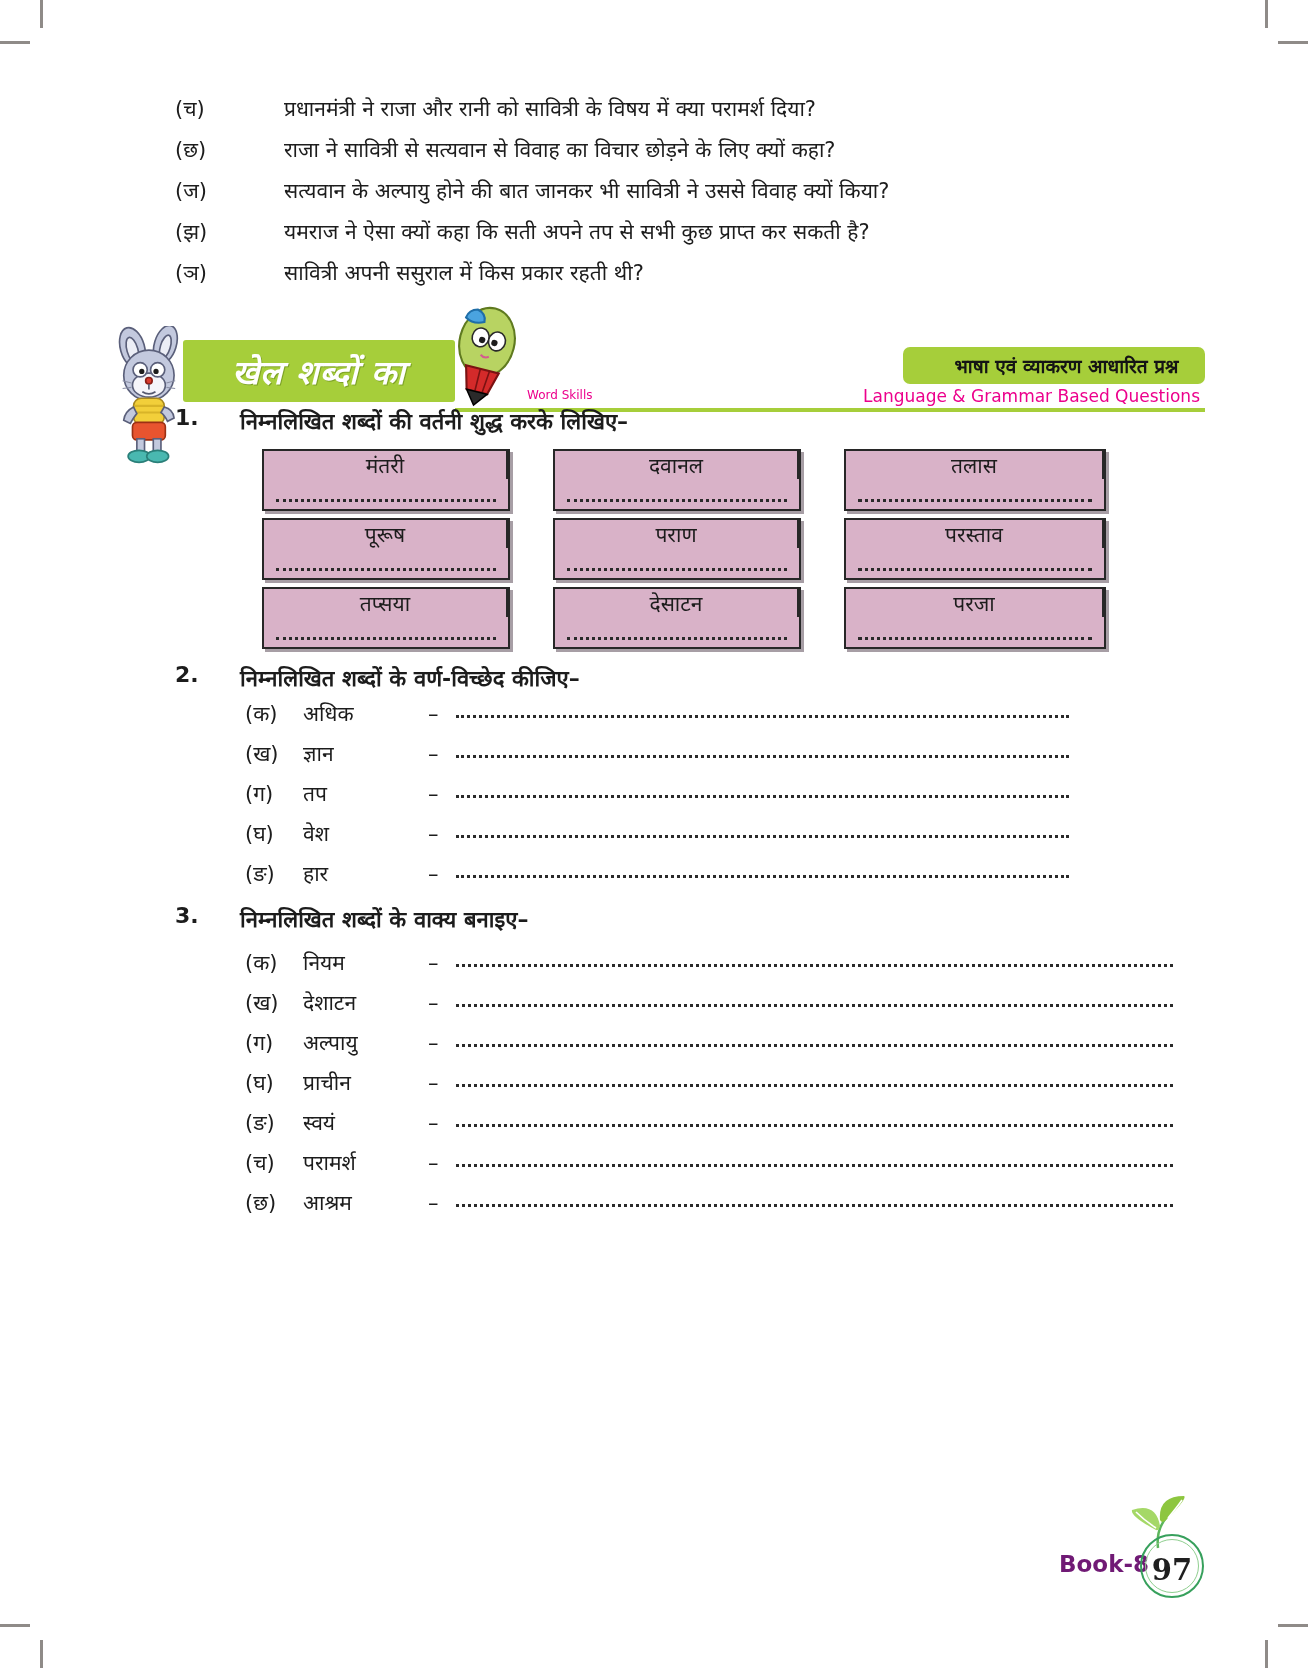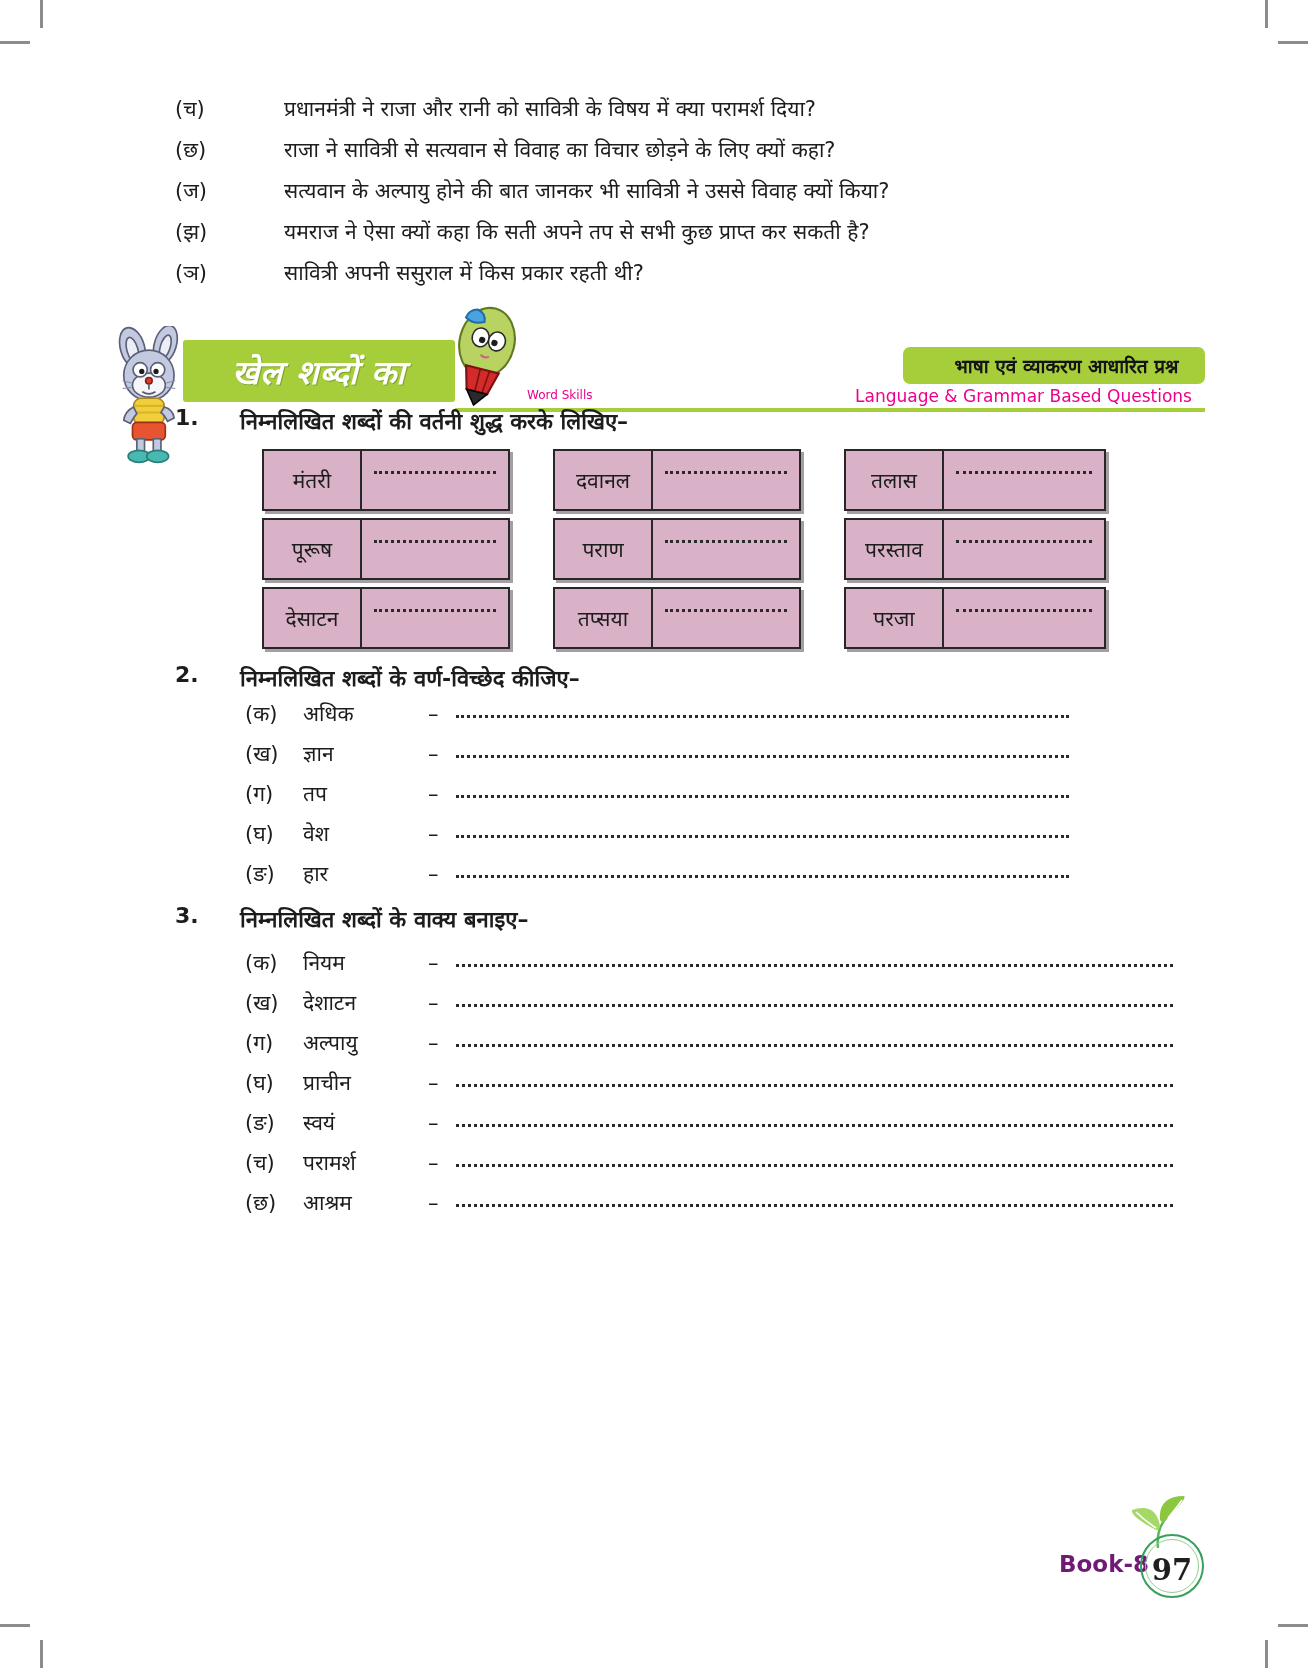--- a/index.html
+++ b/index.html
@@ -25,34 +25,34 @@
           background:#a6ce3a; border-radius:3px;
           display:flex; align-items:center; justify-content:center; }
   .band-title { color:#ffffff; font-size:33px; font-weight:bold; font-style:italic;
                 letter-spacing:1px; text-shadow:1px 1px 0 #7da226; }
   .band-rule { position:absolute; left:455px; top:408px; width:750px; height:4px; background:#a6ce3a; }
   .wordskills { position:absolute; left:527px; top:388px; font-size:12px; color:#ec008c; }
   .pill { position:absolute; left:903px; top:347px; width:302px; height:37px;
           background:#a6ce3a; border-radius:7px; box-sizing:border-box;
           display:flex; align-items:center; justify-content:center;
           font-size:19px; font-weight:bold; color:#141414;padding-left:25px; }
-  .pill-sub { position:absolute; left:855px; top:386px; width:345px; text-align:left;
+  .pill-sub { position:absolute; left:855px; top:386px; width:345px; text-align:right;
               font-size:17px; color:#ec008c; }
 
   
   .ex-head { position:absolute; left:175px; display:flex; font-size:22px; font-weight:bold; }
   .ex-num { width:65px; flex:none; }
 
   
   .sgrid { position:absolute; left:262px; top:449px;
            display:grid; grid-template-columns:248px 248px 262px;
            column-gap:43px; row-gap:7px; }
   .sbox { height:62px; background:#d9b2c8; border:2px solid #272727;
           box-shadow:3px 3px 0 rgba(60,40,55,.45);
-          display:flex; box-sizing:border-box; }
+          display:flex; box-sizing:border-box;flex-direction:column; }
   .sbox-word { min-width:80px; padding:0 8px; border-right:2px solid #272727;
                display:flex; align-items:center; justify-content:center; font-size:21px; }
   .sbox-answer { flex:1; padding:0 12px; }
   .dotline { margin-top:20px; border-top:3.5px dotted #2a2a2a; }
 
   
   .ex-items { position:absolute; left:245px; display:flex; flex-direction:column; }
   .qrow { height:40px; display:flex; font-size:21px; line-height:26px; }
   .qlabel { width:58px; flex:none; }
   .qword { width:125px; flex:none; }
@@ -192,27 +192,27 @@
         <div class="dotline"></div>
       </div>
   </div>
   <div class="sbox">
     <div class="sbox-word">परस्ताव</div>
     <div class="sbox-answer">
         <div class="dotline"></div>
       </div>
   </div>
   <div class="sbox">
+    <div class="sbox-word">तप्सया</div>
+    <div class="sbox-answer">
+        <div class="dotline"></div>
+      </div>
+  </div>
+  <div class="sbox">
     <div class="sbox-word">देसाटन</div>
-    <div class="sbox-answer">
-        <div class="dotline"></div>
-      </div>
-  </div>
-  <div class="sbox">
-    <div class="sbox-word">तप्सया</div>
     <div class="sbox-answer">
         <div class="dotline"></div>
       </div>
   </div>
   <div class="sbox">
     <div class="sbox-word">परजा</div>
     <div class="sbox-answer">
         <div class="dotline"></div>
       </div>
   </div>

